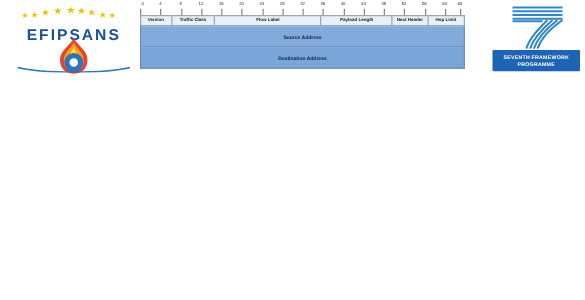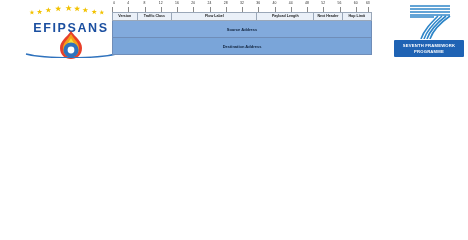--- a/index.html
+++ b/index.html
@@ -4,21 +4,21 @@
 <style>
   html,body{margin:0;padding:0;background:#ffffff;}
   body{
     width:468px;height:60px;overflow:hidden;
     font-family:"Liberation Sans","DejaVu Sans",sans-serif;
     position:relative;
   }
   .stage{position:absolute;left:0;top:0;width:468px;height:60px;}
 
   
-  .efipsans{position:absolute;left:18px;top:1px;width:106px;height:58px;}
+  .efipsans{position:absolute;left:6px;top:1px;width:106px;height:58px;}
   .eu-stars{position:absolute;left:6px;top:2px;width:94px;height:20px;}
   .ef-word{
     position:absolute;left:4px;top:20px;width:98px;height:14px;
     text-align:center;font-weight:bold;font-size:12.5px;letter-spacing:1.6px;
     color:#1b4fa0;line-height:14px;white-space:nowrap;
   }
   .flame-wrap{position:absolute;left:30px;top:30px;width:46px;height:28px;}
   .baseline{
     position:absolute;left:6px;top:52px;width:94px;height:5px;
   }

